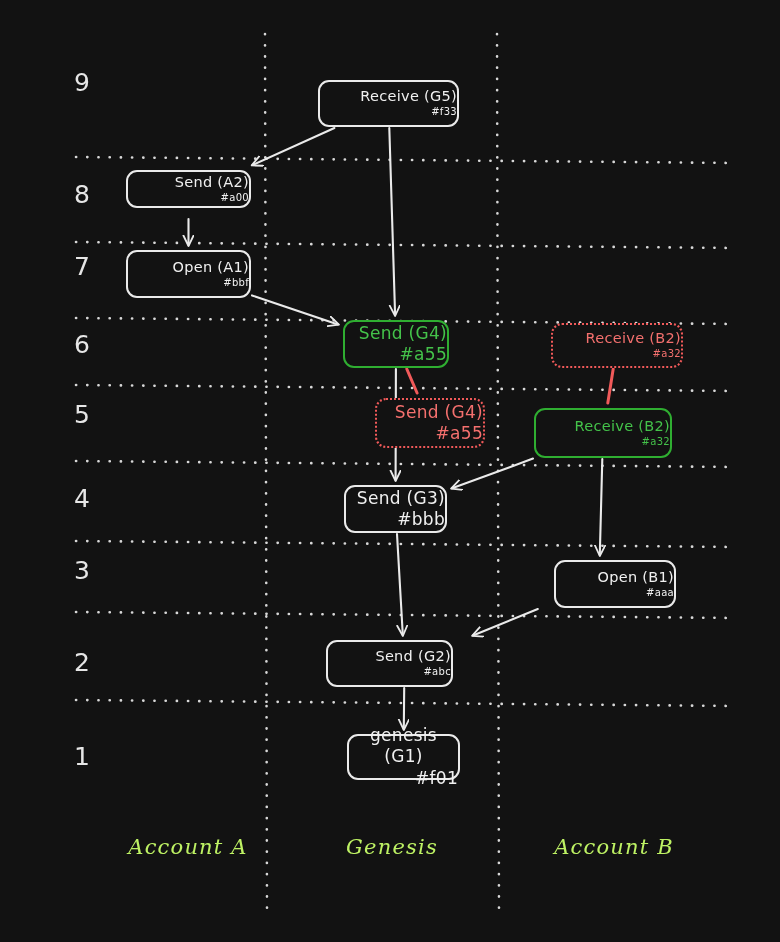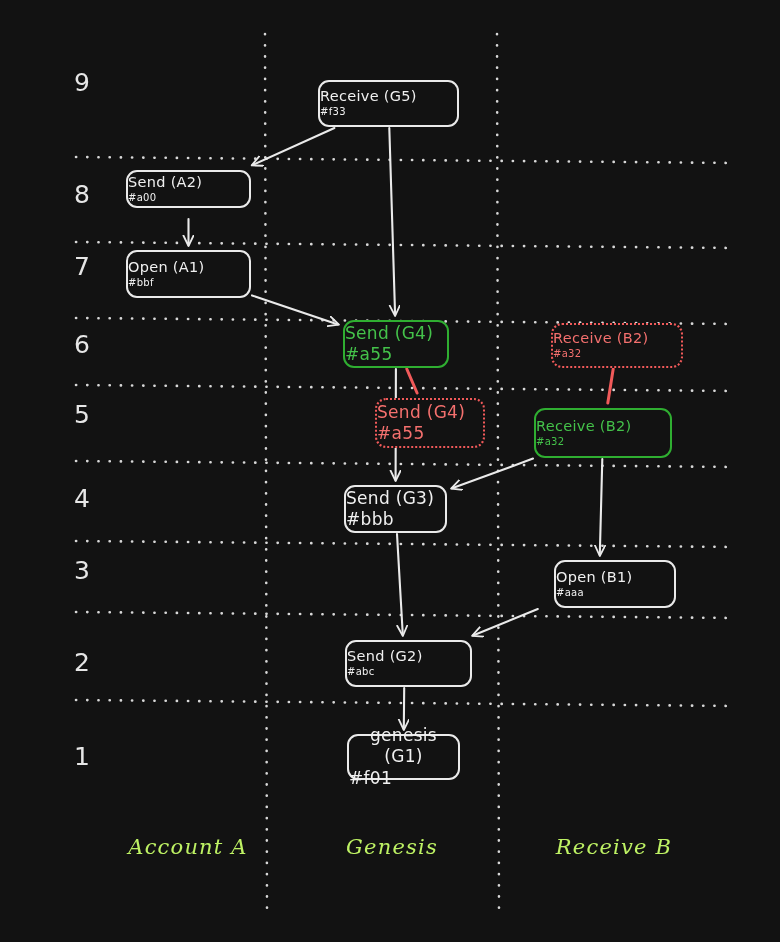--- a/index.html
+++ b/index.html
@@ -21,21 +21,21 @@
   .collabel{
     position:absolute;font-size:21px;color:#bef264;
     font-style:italic;letter-spacing:1.2px;
     font-family:"DejaVu Serif","Liberation Serif",serif;
     text-align:center;
   }
 
   .node{
     position:absolute;box-sizing:border-box;
     border-radius:11px;display:flex;flex-direction:column;
-    align-items:flex-start;justify-content:center;
+    align-items:flex-end;justify-content:center;
     line-height:1.24;text-align:center;
     background:#121212;
   }
   .node .t1{font-size:14.5px;letter-spacing:.3px;}
   .node .t2{font-size:10px;letter-spacing:.3px;}
 
   .node.solid-white{border:2.2px solid #eaeaea;color:#f0f0f0;}
   .node.solid-green{border:2.6px solid #2fae31;color:#44c24a;}
   .node.dashed-red{border:2.4px dotted #f15a5a;color:#f4706e;}
 
@@ -93,21 +93,21 @@
       <div class="rowlabel" style="left: 74px; top: 330px;">6</div>
       <div class="rowlabel" style="left: 74px; top: 400px;">5</div>
       <div class="rowlabel" style="left: 74px; top: 484px;">4</div>
       <div class="rowlabel" style="left: 74px; top: 556px;">3</div>
       <div class="rowlabel" style="left: 74px; top: 648px;">2</div>
       <div class="rowlabel" style="left: 74px; top: 742px;">1</div>
     </div>
   <div id="cols-layer">
       <div class="collabel" style="left: 108px; top: 835px; width: 160px;">Account A</div>
       <div class="collabel" style="left: 312px; top: 835px; width: 160px;">Genesis</div>
-      <div class="collabel" style="left: 534px; top: 835px; width: 160px;">Receive B</div>
+      <div class="collabel" style="left: 534px; top: 835px; width: 160px;">Account B</div>
     </div>
   <div id="nodes-layer">
       <div class="node solid-white" style="left: 318px; top: 80px; width: 141px; height: 47px;">
         <span class="t1">Receive (G5)</span>
         <span class="t2">#f33</span>
       </div>
       <div class="node solid-white" style="left: 126px; top: 170px; width: 125px; height: 38px;">
         <span class="t1">Send (A2)</span>
         <span class="t2">#a00</span>
       </div>
@@ -132,21 +132,21 @@
         <span class="t2">#a32</span>
       </div>
       <div class="node solid-white small" style="left: 344px; top: 485px; width: 103px; height: 48px;">
         <span class="t1">Send (G3)</span>
         <span class="t2">#bbb</span>
       </div>
       <div class="node solid-white" style="left: 538px; top: 560px; width: 122px; height: 48px; margin-left: 16px;">
         <span class="t1">Open (B1)</span>
         <span class="t2">#aaa</span>
       </div>
-      <div class="node solid-white" style="left: 345px; top: 640px; width: 127px; height: 47px;">
+      <div class="node solid-white" style="left: 326px; top: 640px; width: 127px; height: 47px;">
         <span class="t1">Send (G2)</span>
         <span class="t2">#abc</span>
       </div>
       <div class="node solid-white small" style="left: 347px; top: 734px; width: 113px; height: 46px;">
         <span class="t1">genesis (G1)</span>
         <span class="t2">#f01</span>
       </div>
     </div>
 
 </div>

